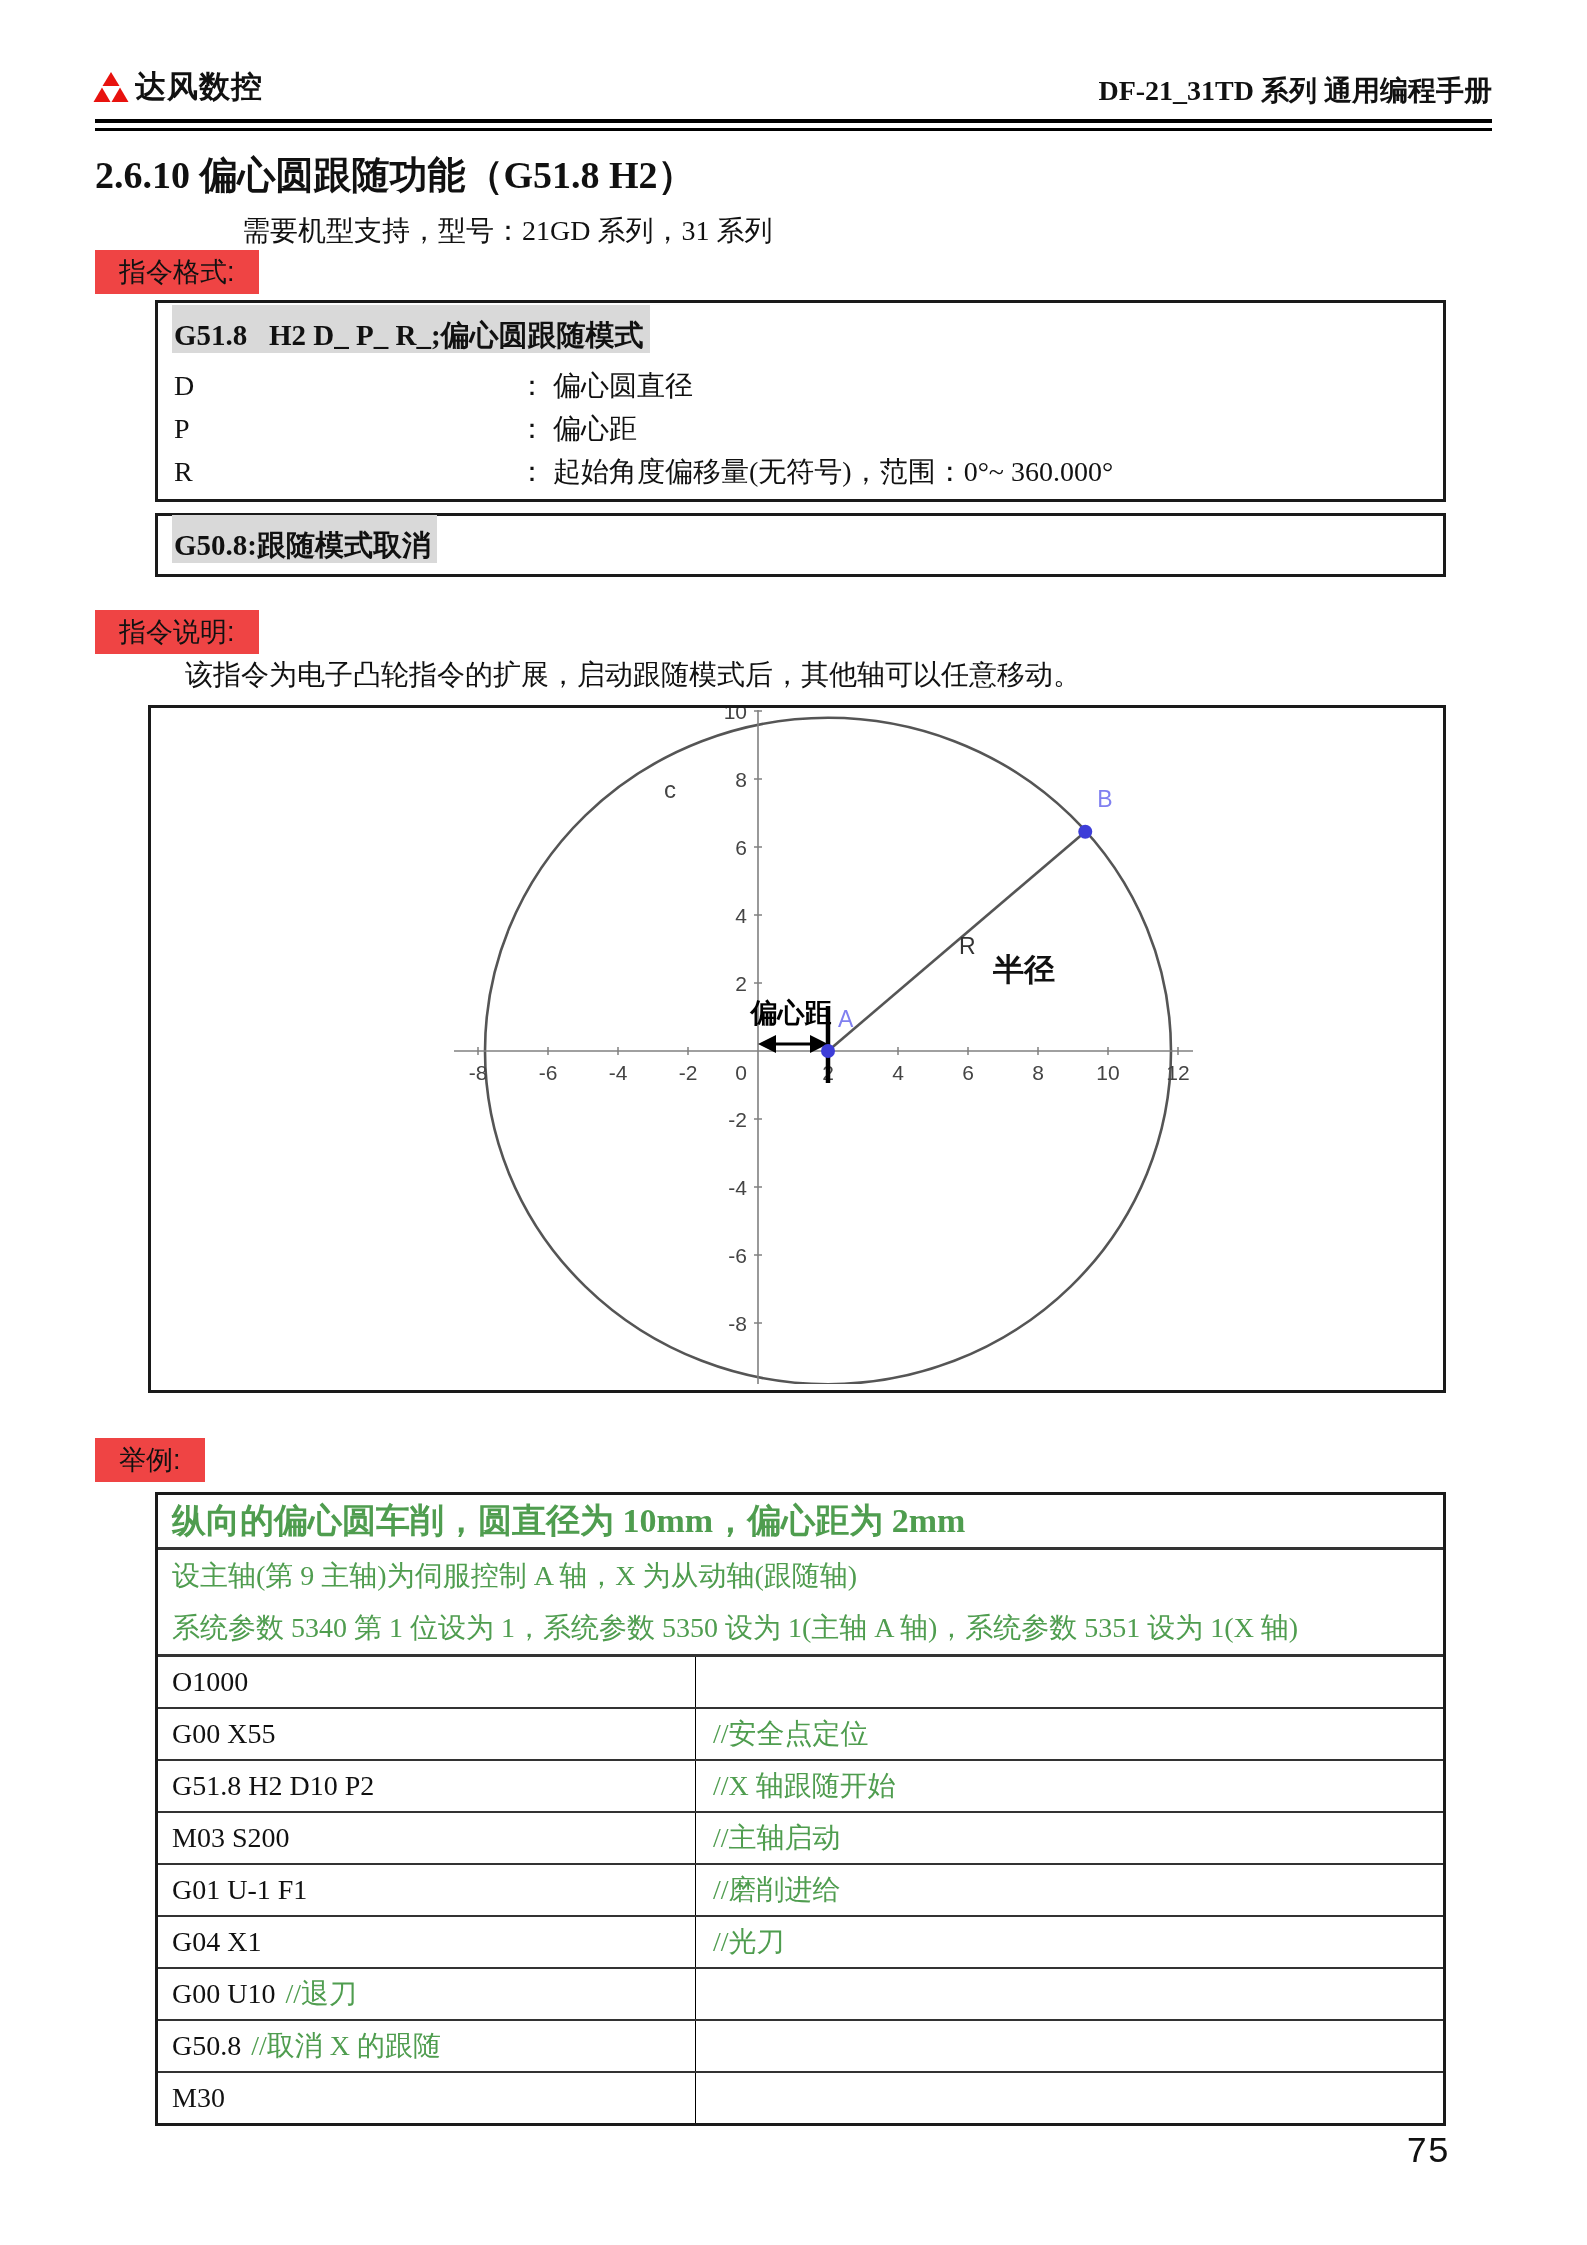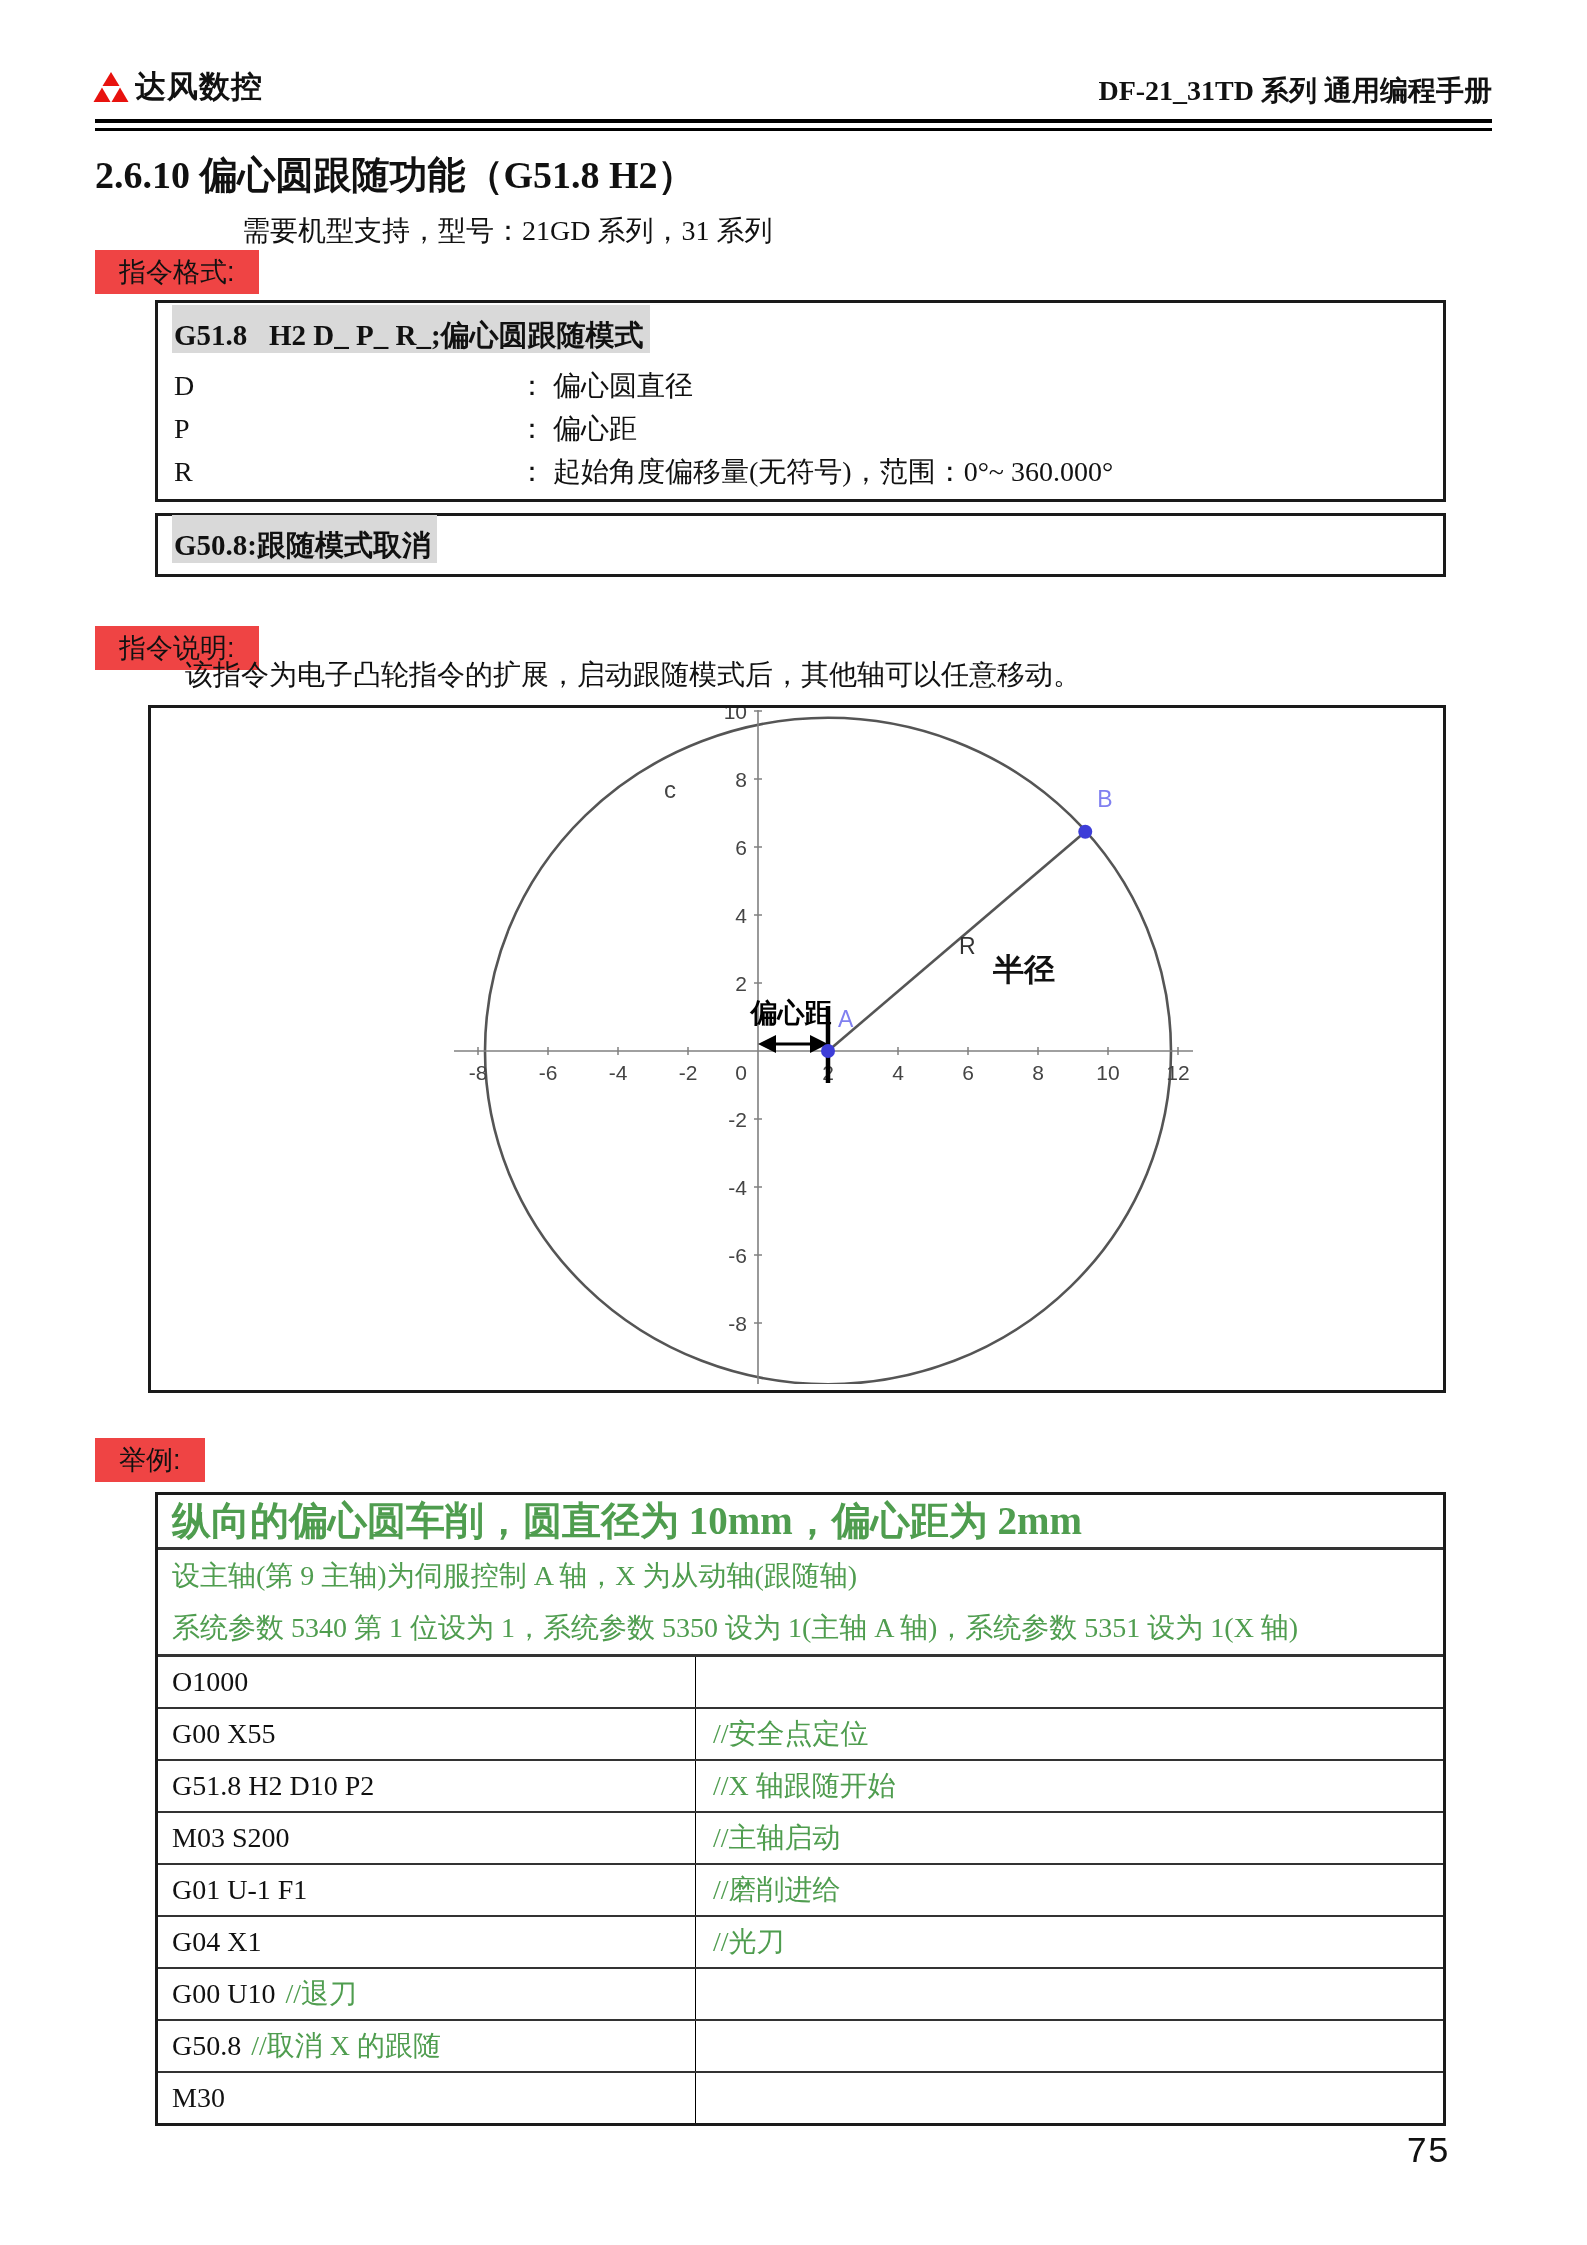--- a/index.html
+++ b/index.html
@@ -10,36 +10,36 @@
   
   .brand-wrap{left:93px;top:66px;display:flex;align-items:center;gap:6px;}
   .brand-text{font-weight:bold;font-size:31px;letter-spacing:1px;}
   .doc-title{right:95px;top:72px;font-weight:bold;font-size:28px;}
   .header-rule{left:95px;top:119px;width:1397px;height:5px;border-top:4px solid #000;border-bottom:3px solid #000;}
   
   .section-title{left:95px;top:150px;font-weight:bold;font-size:38px;}
   .support-note{left:198px;top:212px;font-size:28px;margin-left:44px;}
   .chip{background:#ef4444;font-weight:normal;font-size:27px;padding:4px 24px;font-family:"Liberation Sans","DejaVu Sans",sans-serif;}
   .chip-format{left:95px;top:250px;}
-  .chip-desc{left:95px;top:610px;margin-top:16px;}
+  .chip-desc{left:95px;top:610px;}
   .chip-example{left:95px;top:1438px;}
   
   .cmd-box{left:155px;top:300px;width:1285px;height:196px;border:3px solid #1a1a1a;background:#fff;}
   .cancel-box{left:155px;top:513px;width:1285px;height:58px;border:3px solid #1a1a1a;background:#fff;}
   .cmd-line{position:absolute;left:14px;top:13px;}
   .hl{background:#d9d9d9;font-weight:bold;font-size:29px;padding:14px 6px 2px 2px;}
   .param-row{position:absolute;left:16px;font-size:28px;height:36px;}
   .param-name{display:inline-block;width:344px;}
   .desc-text{left:185px;top:656px;font-size:28px;}
   
   .chart-box{left:148px;top:705px;width:1292px;height:682px;border:3px solid #1a1a1a;background:#fff;}
   
   .ex-table{left:155px;top:1492px;width:1285px;border:3px solid #1a1a1a;background:#fff;}
   .ex-title{height:52px;border-bottom:3px solid #333;display:flex;align-items:center;padding-left:14px;
-            font-weight:bold;font-size:39px;}
+            font-weight:bold;font-size:34px;}
   .green{color:#4f9d4f;}
   .ex-setup{height:104px;border-bottom:3px solid #333;padding-left:14px;font-size:28px;}
   .ex-setup .ln{height:52px;display:flex;align-items:center;}
   .ex-row{height:50px;border-bottom:2px solid #333;display:flex;font-size:28px;}
   .ex-row:last-child{border-bottom:none;}
   .ex-row .c1{width:523px;border-right:1px solid #000000;display:flex;align-items:center;padding-left:14px;gap:10px;}
   .ex-row .c2{flex:1;display:flex;align-items:center;padding-left:17px;}
   .page-num{left:1406px;top:2132px;font-size:36px;font-family:Liberation Mono, monospace;}
 </style>
 </head>

